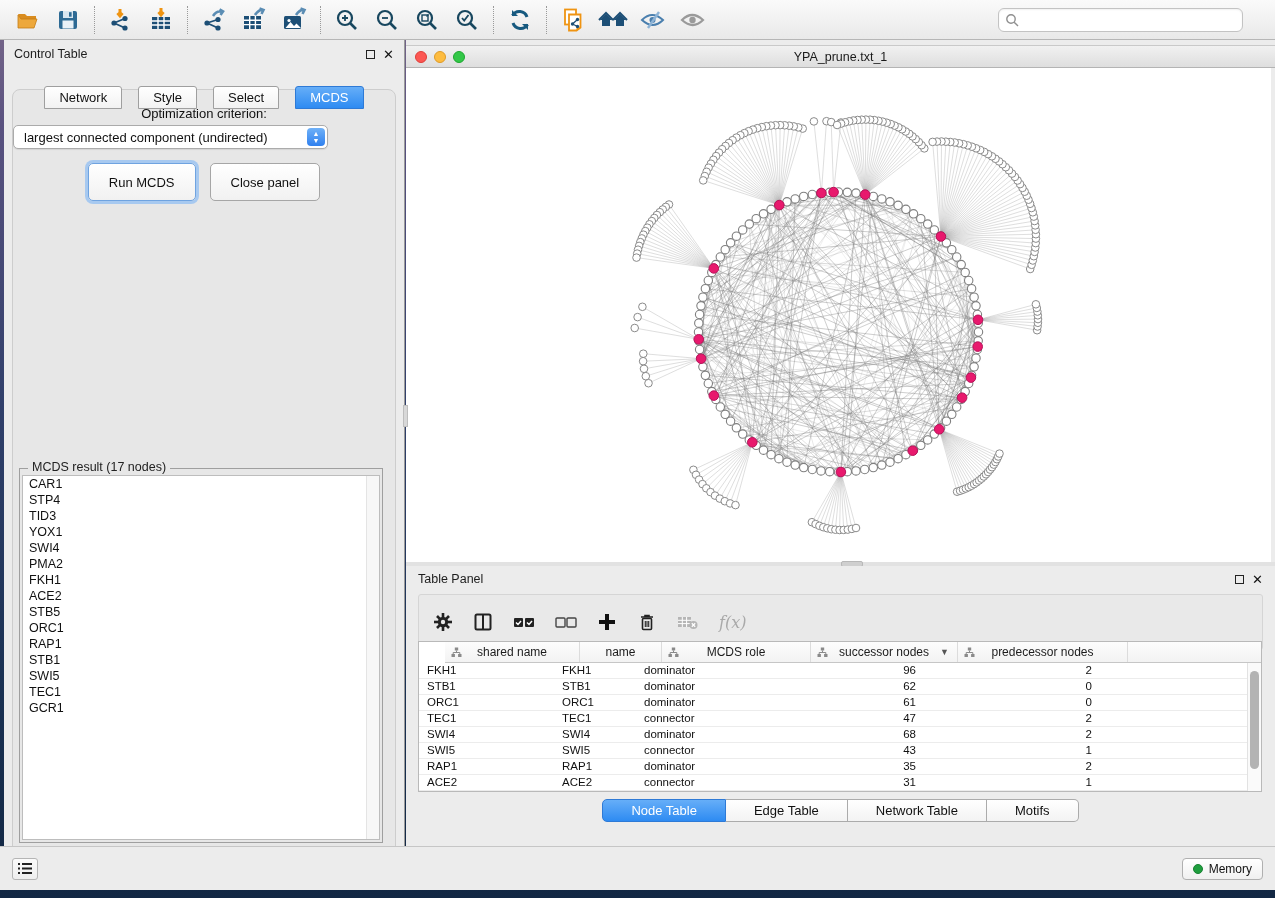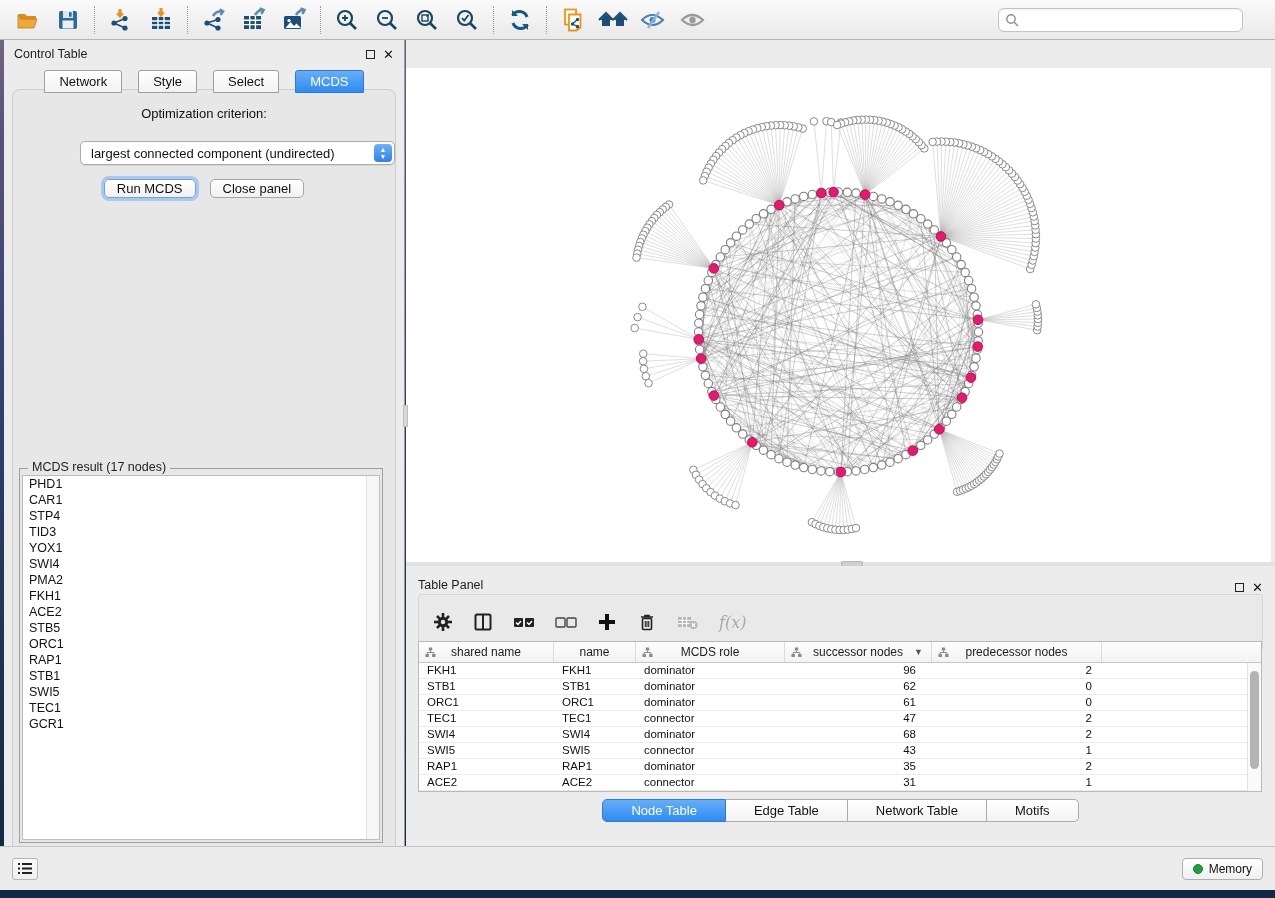--- a/index.html
+++ b/index.html
@@ -14,32 +14,32 @@
   .search-box { width:245px; height:24px; background:#fff; border:1px solid #c3c3c3; border-radius:6px; display:flex; align-items:center; padding:0 6px; box-shadow:inset 0 1px 2px rgba(0,0,0,.06); }
   .search-box input { border:none; outline:none; flex:1; font-size:12px; background:transparent; margin-left:4px; }
 
   
   .control-panel { position:absolute; left:4px; top:40px; width:401px; bottom:36px; background:#ececec; border-right:1px solid #9b9b9b; }
   .cp-header { height:28px; display:flex; align-items:center; padding:0 10px; }
   .panel-title { font-size:12.5px; color:#1d1d1d; }
   .panel-ctrls { margin-left:auto; display:flex; gap:8px; align-items:center; }
   .float-glyph { width:9px; height:9px; border:1.5px solid #222; display:inline-block; }
   .close-glyph { font-size:13px; font-weight:bold; color:#111; line-height:9px; }
-  .cp-tabs { position:relative; z-index:2; display:flex; justify-content:center; gap:16px; margin-top:2px; }
+  .cp-tabs { position:relative; z-index:2; display:flex; justify-content:center; gap:16px; margin-top:18px; }
   .cp-tab { background:linear-gradient(#ffffff,#f2f2f2); border:1px solid #9f9f9f; padding:3px 14px; font-size:13px; color:#111; border-radius:3px 3px 0 0; }
   .cp-tab.active { background:linear-gradient(#66aef8,#2e8bf2); color:#fff; border-color:#2e7ad6; }
   .cp-inner { position:absolute; left:8px; right:8px; top:49px; bottom:8px; background:#e7e7e7; border:1px solid #cdcdcd; border-radius:8px; }
   .opt-label { text-align:center; font-size:13px; color:#111; margin-top:16px; }
-  .select-row { display:flex; justify-content:flex-end; margin-top:20px; }
+  .select-row { display:flex; justify-content:flex-start; margin-top:4px; }
   .mac-select { width:315px; height:24px; background:#fff; border:1px solid #ababab; border-radius:5px; display:flex; align-items:center; padding:0 2px 0 10px; font-size:13px; color:#111; box-shadow:0 1px 1px rgba(0,0,0,.08); }
   .mac-select .val { flex:1; white-space:nowrap; overflow:hidden; }
   .select-stepper { width:18px; height:18px; border-radius:4px; background:linear-gradient(#6fb1f8,#2f80ef); display:flex; flex-direction:column; align-items:center; justify-content:center; gap:1px; }
   .select-stepper span { color:#fff; font-size:7px; line-height:6px; }
   .btn-row { display:flex; justify-content:center; gap:14px; margin-top:14px; }
-  .mac-btn { height:19px; padding:0 12px; background:linear-gradient(#ffffff,#f1f1f1); border:1px solid #a6a6a6; border-radius:5px; font-size:13px; color:#111; }
+  .mac-btn { height:38px; padding:0 20px; background:linear-gradient(#ffffff,#f1f1f1); border:1px solid #a6a6a6; border-radius:5px; font-size:13px; color:#111; }
   .mac-btn.focused { box-shadow:0 0 0 3px #a7c9f0; border-color:#6fa3e0; }
   .groupbox { position:absolute; left:6px; right:12px; top:378px; bottom:10px; border:1px solid #9f9f9f; }
   .groupbox .legend { position:absolute; top:-9px; left:8px; background:#e7e7e7; padding:0 4px; font-size:12.5px; color:#222; }
   .mcds-list { position:absolute; inset:6px 2px 2px 2px; background:#fff; border:1px solid #bdbdbd; overflow:hidden; }
   .mcds-scroll { position:absolute; top:0; bottom:0; right:0; width:13px; background:#f7f7f7; border-left:1px solid #e4e4e4; }
   .mcds-item { font-size:12.5px; color:#111; padding:1.5px 0 1.5px 6px; line-height:13px; }
 
   
   .main-right { position:absolute; left:406px; top:40px; right:0; bottom:36px; background:#ececec; }
   .vgrip { position:absolute; left:403px; top:405px; width:5px; height:22px; background:#d8d8d8; border:1px solid #bdbdbd; z-index:6; }
@@ -50,25 +50,25 @@
   .light.red { background:#fc5753; border:1px solid #df3e39; }
   .light.yellow { background:#fdbc40; border:1px solid #de9b27; }
   .light.green { background:#33c748; border:1px solid #1da72f; }
   .net-title { position:absolute; left:0; right:0; text-align:center; font-size:12.5px; color:#1a1a1a; }
   .net-view { position:absolute; left:0; right:4px; top:28px; height:494px; background:#fff; }
   .hsplit { position:absolute; left:0; right:0; top:522px; height:4px; background:#e2e2e2; }
   .hgrip { position:absolute; left:50%; top:521px; width:22px; height:6px; background:#cfcfcf; border:1px solid #b8b8b8; border-radius:2px; }
 
   
   .table-panel { position:absolute; left:0; right:0; top:526px; bottom:0; background:#ececec; }
-  .tp-header { height:26px; display:flex; align-items:flex-end; padding:0 12px; }
+  .tp-header { height:26px; display:flex; align-items:center; padding:0 12px; }
   .tp-toolbar { margin:2px 12px 0 12px; height:56px; background:#e9e9e9; border:1px solid #d5d5d5; border-radius:3px; display:flex; align-items:center; gap:20px; padding:0 14px; }
   .tp-tool { display:flex; align-items:center; justify-content:center; }
   .fx-label { font-family:"DejaVu Serif","Liberation Serif",serif; font-style:italic; font-size:16px; color:#a9a9a9; }
-  .table-wrap { position:absolute; left:12px; right:13px; top:75px; bottom:70px; background:#fff; border:1px solid #b9b9b9; overflow:hidden; }
+  .table-wrap { position:absolute; left:12px; right:13px; top:75px; bottom:70px; background:#fff; border:1px solid #b9b9b9; overflow:hidden;padding-left:26px; }
   .tgrid { display:grid; grid-template-columns:135px 82px 149px 147px 170px 1fr; }
   .thead { background:linear-gradient(#fdfdfd,#f3f3f3); border-bottom:1px solid #c6c6c6; height:21px; }
   .th { position:relative; display:flex; align-items:center; justify-content:center; font-size:12px; color:#1c1c1c; border-right:1px solid #dcdcdc; }
   .th .tree-ic { position:absolute; left:6px; top:5px; }
   .th .sort-chev { position:absolute; right:8px; font-size:9px; color:#555; }
   .tbody { position:absolute; left:0; right:14px; top:21px; bottom:0; overflow:hidden; }
   .tr { height:16px; border-bottom:1px solid #ececec; }
   .td { font-size:11.5px; color:#111; padding:1px 8px 0 8px; white-space:nowrap; overflow:hidden; }
   .td.num { text-align:right; }
   .td.succ { padding-right:16px; }
@@ -256,21 +256,20 @@
       </div>
     </div>
     <div class="btn-row">
       <button class="mac-btn focused">Run MCDS</button>
       <button class="mac-btn">Close panel</button>
     </div>
     <div class="groupbox">
       <span class="legend">MCDS result (17 nodes)</span>
       <div class="mcds-list">
         <div id="mcds-items">
-            <div class="mcds-item">PHD1</div>
             <div class="mcds-item">CAR1</div>
             <div class="mcds-item">STP4</div>
             <div class="mcds-item">TID3</div>
             <div class="mcds-item">YOX1</div>
             <div class="mcds-item">SWI4</div>
             <div class="mcds-item">PMA2</div>
             <div class="mcds-item">FKH1</div>
             <div class="mcds-item">ACE2</div>
             <div class="mcds-item">STB5</div>
             <div class="mcds-item">ORC1</div>
@@ -282,20 +281,28 @@
           </div>
         <div class="mcds-scroll"></div>
       </div>
     </div>
   </div>
 </div>
 <div class="vgrip"></div>
 
 <div class="main-right">
 
+  <div class="net-titlebar">
+    <span class="lights">
+      <span class="light red"></span>
+      <span class="light yellow"></span>
+      <span class="light green"></span>
+    </span>
+    <span class="net-title">YPA_prune.txt_1</span>
+  </div>
   <div class="net-view">
     <svg id="net-svg" viewBox="0 0 862 494" width="100%" height="100%" preserveAspectRatio="xMidYMid meet">
         <line x1="568.5" y1="290.2" x2="379.5" y2="394.2" stroke="#8d8d8d" stroke-opacity="0.34" stroke-width="0.7"></line>
         <line x1="317.7" y1="181.7" x2="295.4" y2="229.2" stroke="#8d8d8d" stroke-opacity="0.25" stroke-width="0.7"></line>
         <line x1="297.9" y1="307.3" x2="404.8" y2="401.5" stroke="#8d8d8d" stroke-opacity="0.26" stroke-width="0.7"></line>
         <line x1="513.3" y1="150.7" x2="439.8" y2="403.7" stroke="#8d8d8d" stroke-opacity="0.34" stroke-width="0.7"></line>
         <line x1="482.5" y1="133.8" x2="341.8" y2="156.1" stroke="#8d8d8d" stroke-opacity="0.27" stroke-width="0.7"></line>
         <line x1="293.5" y1="290.2" x2="396.2" y2="128.4" stroke="#8d8d8d" stroke-opacity="0.47" stroke-width="0.7"></line>
         <line x1="439.8" y1="124.3" x2="526.8" y2="366.1" stroke="#8d8d8d" stroke-opacity="0.24" stroke-width="0.7"></line>
         <line x1="396.2" y1="128.4" x2="295.4" y2="298.8" stroke="#8d8d8d" stroke-opacity="0.41" stroke-width="0.7"></line>

